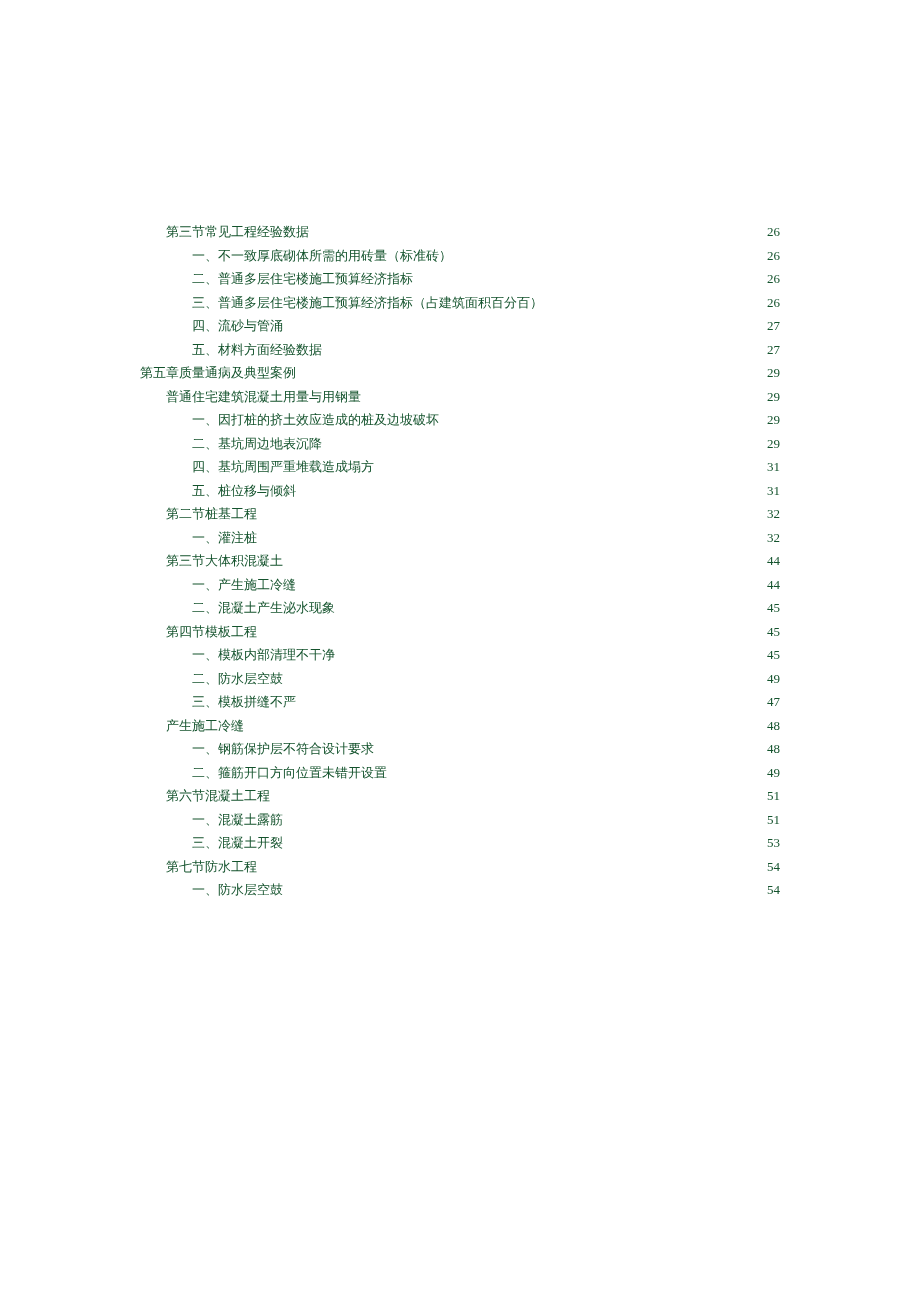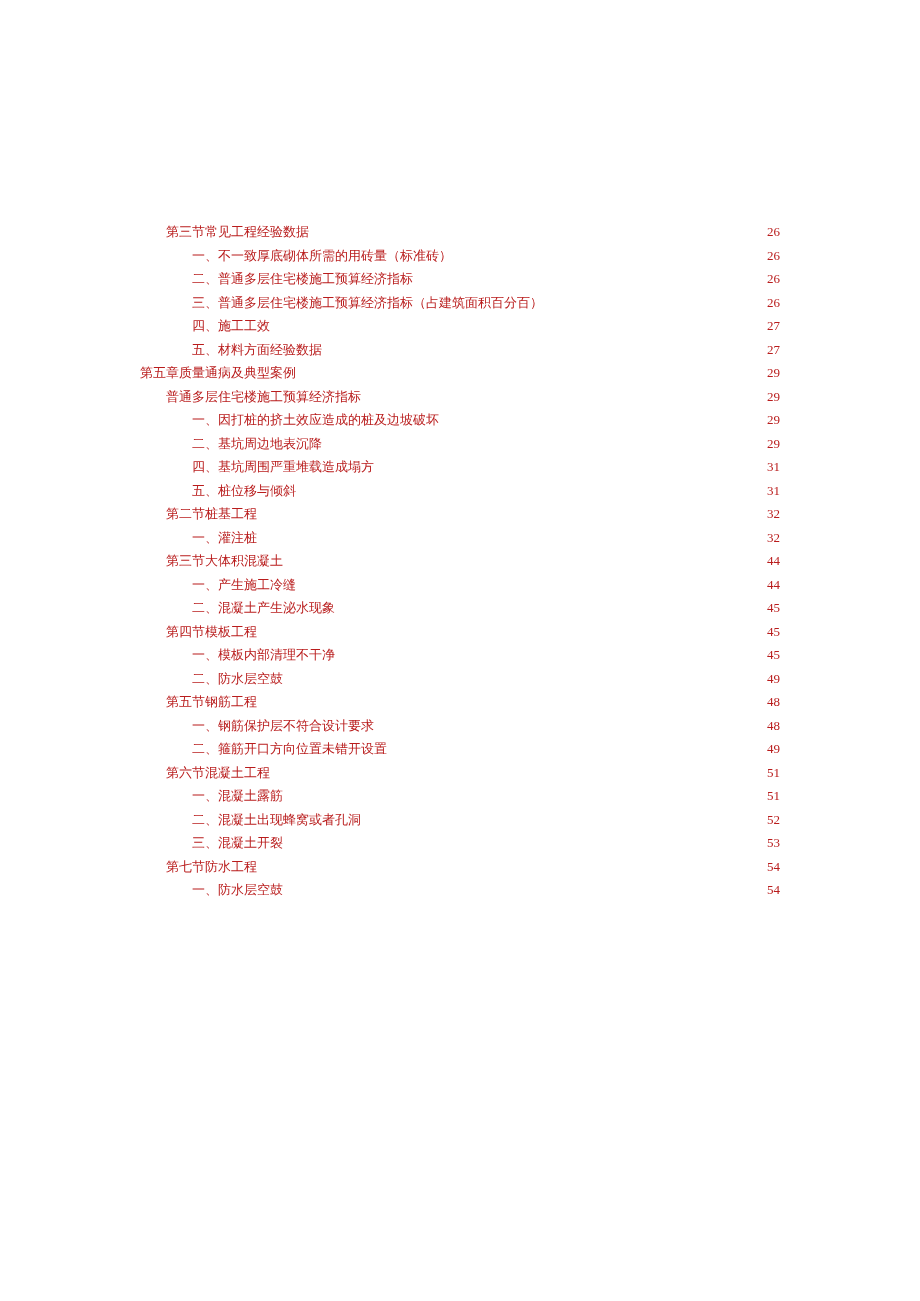--- a/index.html
+++ b/index.html
@@ -14,21 +14,21 @@
     margin: 0 auto;
     background: #ffffff;
     box-sizing: border-box;
     padding: 225px 140px 0 140px;
     position: relative;
   }
   .toc-line {
     display: flex;
     align-items: baseline;
     font-size: 13px;
-    color: #b91c1c;
+    color: #14532d;
     line-height: 1;
     margin-bottom: 10.5px;
     white-space: nowrap;
     overflow: hidden;
     gap: 47px;
   }
   .toc-line .label {
     flex: 0 0 auto;
   }
   .toc-line .leader {
@@ -74,36 +74,36 @@
         <span class="label">二、普通多层住宅楼施工预算经济指标</span>
         <span class="leader"></span>
         <span class="page-num">26</span>
       </div>
       <div class="toc-line indent-2">
         <span class="label">三、普通多层住宅楼施工预算经济指标（占建筑面积百分百）</span>
         <span class="leader"></span>
         <span class="page-num">26</span>
       </div>
       <div class="toc-line indent-2">
-        <span class="label">四、施工工效</span>
+        <span class="label">四、流砂与管涌</span>
         <span class="leader"></span>
         <span class="page-num">27</span>
       </div>
       <div class="toc-line indent-2">
         <span class="label">五、材料方面经验数据</span>
         <span class="leader"></span>
         <span class="page-num">27</span>
       </div>
       <div class="toc-line indent-0">
         <span class="label">第五章质量通病及典型案例</span>
         <span class="leader"></span>
         <span class="page-num">29</span>
       </div>
       <div class="toc-line indent-1">
-        <span class="label">普通多层住宅楼施工预算经济指标</span>
+        <span class="label">普通住宅建筑混凝土用量与用钢量</span>
         <span class="leader"></span>
         <span class="page-num">29</span>
       </div>
       <div class="toc-line indent-2">
         <span class="label">一、因打桩的挤土效应造成的桩及边坡破坏</span>
         <span class="leader"></span>
         <span class="page-num">29</span>
       </div>
       <div class="toc-line indent-2">
         <span class="label">二、基坑周边地表沉降</span>
@@ -153,22 +153,27 @@
       <div class="toc-line indent-2">
         <span class="label">一、模板内部清理不干净</span>
         <span class="leader"></span>
         <span class="page-num">45</span>
       </div>
       <div class="toc-line indent-2">
         <span class="label">二、防水层空鼓</span>
         <span class="leader"></span>
         <span class="page-num">49</span>
       </div>
-      <div class="toc-line indent-1">
-        <span class="label">第五节钢筋工程</span>
+      <div class="toc-line indent-2">
+        <span class="label">三、模板拼缝不严</span>
+        <span class="leader"></span>
+        <span class="page-num">47</span>
+      </div>
+      <div class="toc-line indent-1">
+        <span class="label">产生施工冷缝</span>
         <span class="leader"></span>
         <span class="page-num">48</span>
       </div>
       <div class="toc-line indent-2">
         <span class="label">一、钢筋保护层不符合设计要求</span>
         <span class="leader"></span>
         <span class="page-num">48</span>
       </div>
       <div class="toc-line indent-2">
         <span class="label">二、箍筋开口方向位置未错开设置</span>
@@ -177,25 +182,20 @@
       </div>
       <div class="toc-line indent-1">
         <span class="label">第六节混凝土工程</span>
         <span class="leader"></span>
         <span class="page-num">51</span>
       </div>
       <div class="toc-line indent-2">
         <span class="label">一、混凝土露筋</span>
         <span class="leader"></span>
         <span class="page-num">51</span>
-      </div>
-      <div class="toc-line indent-2">
-        <span class="label">二、混凝土出现蜂窝或者孔洞</span>
-        <span class="leader"></span>
-        <span class="page-num">52</span>
       </div>
       <div class="toc-line indent-2">
         <span class="label">三、混凝土开裂</span>
         <span class="leader"></span>
         <span class="page-num">53</span>
       </div>
       <div class="toc-line indent-1">
         <span class="label">第七节防水工程</span>
         <span class="leader"></span>
         <span class="page-num">54</span>

